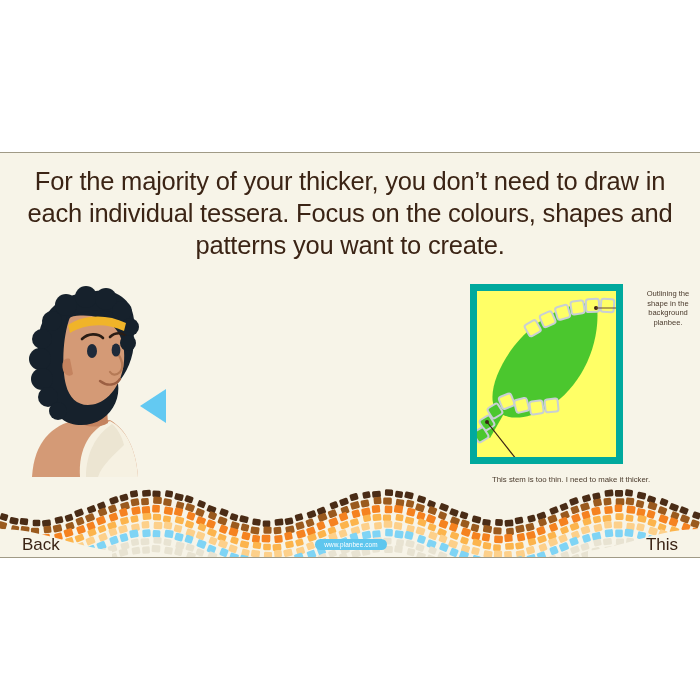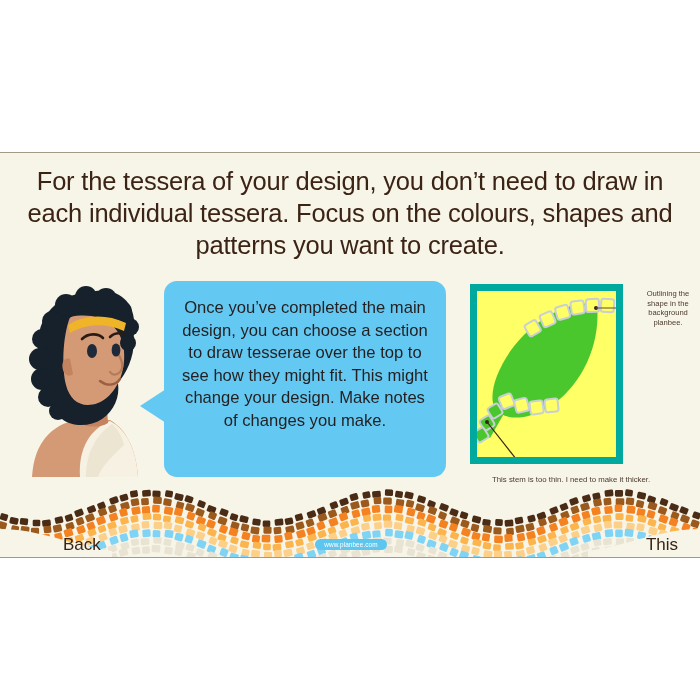--- a/index.html
+++ b/index.html
@@ -145,21 +145,20 @@
     background: #f7f4e8;
   }
   #nav-back, #nav-next {
     position: absolute;
     top: 382px;
     color: #3b2415;
     font-size: 17px;
     font-weight: 400;
     font-family: "Liberation Sans", sans-serif;
     z-index: 6;
-    margin-left: 41px;
   }
   #nav-back { left: 22px; }
   #nav-next { right: 22px; }
 
   #watermark {
     position: absolute;
     left: 315px;
     top: 386px;
     width: 72px;
     height: 11px;
@@ -177,21 +176,21 @@
     font-family: "Liberation Sans", sans-serif;
   }
 </style>
 </head>
 <body>
 
 <div id="stage">
 
   <div id="slide">
 
-    <div id="heading"><span>For the tessera of your design, you </span><span class="u">don’t</span><span> need to draw in each individual tessera. Focus on the colours, shapes and patterns you want to create.</span></div>
+    <div id="heading"><span>For the majority of your thicker, you </span><span class="u">don’t</span><span> need to draw in each individual tessera. Focus on the colours, shapes and patterns you want to create.</span></div>
 
     <div id="character">
       <svg width="132" height="200" viewBox="0 0 132 200">
 
         <path d="M18 200 C20 165 38 148 62 143 L96 143 C112 152 122 172 124 200 Z" fill="#d49a76"></path>
         <path d="M66 200 C64 172 76 152 96 144 C112 152 122 172 124 200 Z" fill="#f6f1e2"></path>
         <path d="M72 200 C72 176 82 158 98 147 C104 152 108 160 110 168 C100 178 88 188 84 200 Z" fill="#ece5d2"></path>
 
         <path d="M60 118 L92 118 L94 146 C84 152 70 150 62 144 Z" fill="#c4835f"></path>
 
@@ -226,23 +225,20 @@
         <circle cx="92" cy="22" r="11" fill="#16212c"></circle>
         <circle cx="108" cy="34" r="10" fill="#16212c"></circle>
         <circle cx="116" cy="50" r="9" fill="#16212c"></circle>
         <circle cx="114" cy="66" r="8" fill="#16212c"></circle>
 
         <path d="M54 48 C68 38 92 36 112 46 L110 54 C92 45 70 47 56 56 Z" fill="#f0b429"></path>
       </svg>
     </div>
 
     <div id="bubble-tail"></div>
-    <div id="bubble">
-      <div id="bubble-text">Once you’ve completed the main design, you can choose a section to draw tesserae over the top to see how they might fit. This might change your design. Make notes of changes you make.</div>
-    </div>
 
     <div id="diagram">
       <div id="diagram-inner">
         <svg width="139" height="166" viewBox="0 0 139 166" style="display:block">
 
           <path d="M120 14 C124 54 104 96 72 116 C44 133 20 128 16 112
                    C12 92 30 56 58 34 C80 17 106 8 120 14 Z" fill="#4bc72e"></path>
 
           <path d="M22 114 L6 142 L13 147 L29 119 Z" fill="#4bc72e"></path>
 

